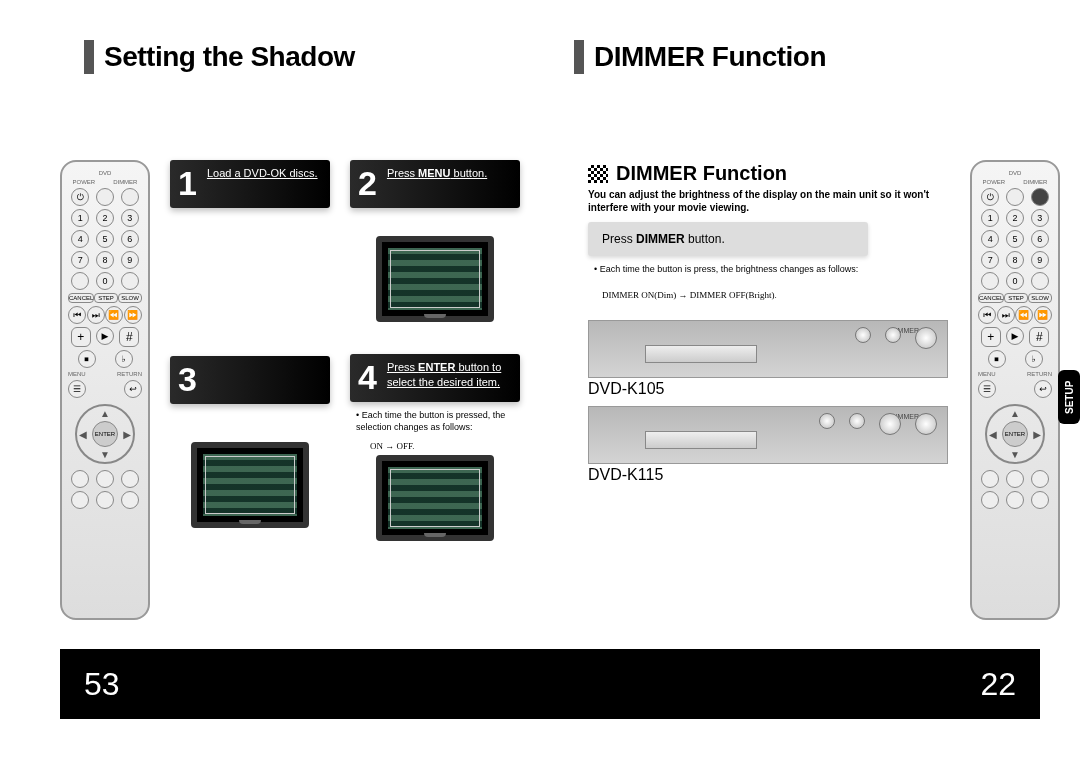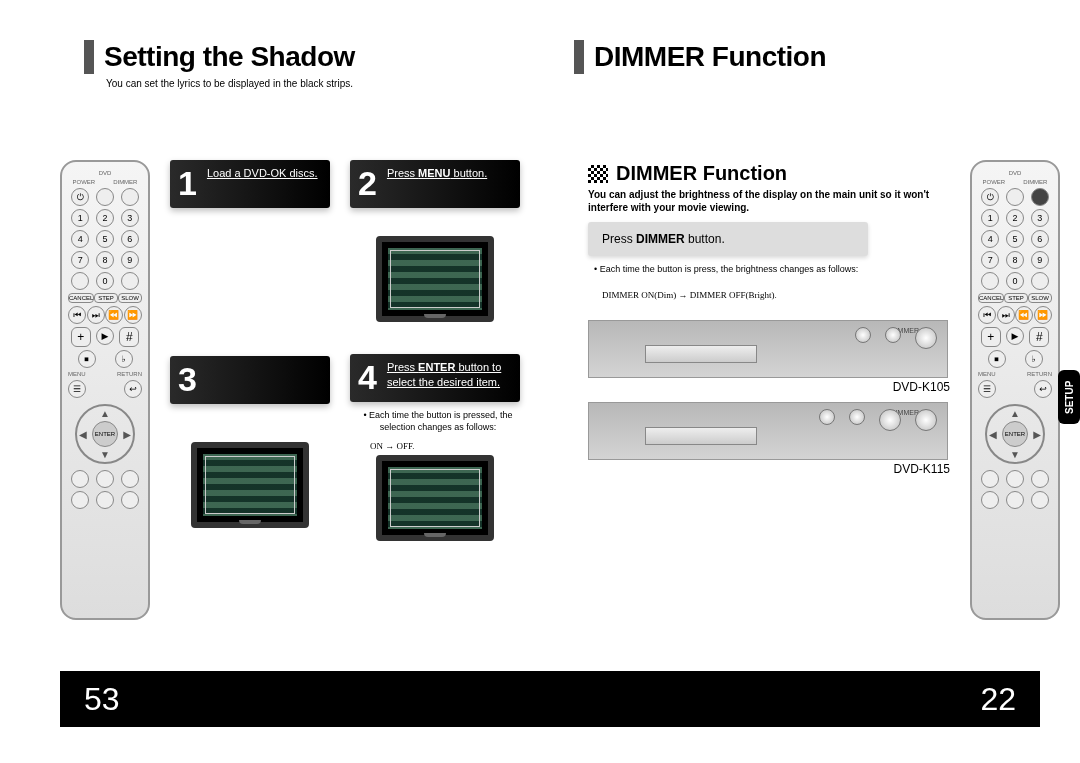--- a/index.html
+++ b/index.html
@@ -26,21 +26,21 @@
   .remote .a-dn { left:50%; bottom:2px; transform:translateX(-50%); }
   .remote .a-lf { top:50%; left:2px; transform:translateY(-50%); }
   .remote .a-rt { top:50%; right:2px; transform:translateY(-50%); }
   .remote .sym { width:20px; height:20px; border:1px solid #888; border-radius:6px; font-size:12px; text-align:center; line-height:18px; background:#eee; }
 
   .steps-col { position:absolute; left:110px; top:120px; width:160px; }
   .steps-col2 { position:absolute; left:290px; top:120px; width:170px; }
   .step-card { background: linear-gradient(90deg,#2a2a2a,#000); color:#fff; display:flex; padding:6px 8px; border-radius:3px; box-shadow:0 3px 6px rgba(0,0,0,.25); margin-bottom:8px; min-height:48px; }
   .step-num { font-size: 34px; font-weight:bold; line-height:1; margin-right:10px; }
   .step-text { font-size: 11px; line-height:1.35;text-decoration:underline; }
-  .note { font-size:9px; margin: 3px 0 8px 6px; line-height:1.3;text-align:center; }
+  .note { font-size:9px; margin: 3px 0 8px 6px; line-height:1.3; }
   .note-serif { font-family: Times, serif; font-size:9px; margin-left:20px; }
 
   .screen { width: 118px; height: 86px; background:#000; border:6px solid #333; border-radius:4px; margin:4px auto 8px; position:relative; }
   .screen::before { content:""; position:absolute; inset:6px; background: repeating-linear-gradient(180deg,#6a8,#6a8 6px,#254 6px,#254 12px); opacity:.6; }
   .screen .inner { position:absolute; inset:8px; border:1px solid #ccc; }
   .screen .esc { position:absolute; bottom:-2px; left:50%; transform:translateX(-50%); width:22px; height:4px; background:#666; border-radius:0 0 6px 6px; }
 
   .sub-heading { display:flex; align-items:center; margin: 82px 0 4px 0; }
   .checker { width:20px; height:18px; background:
      conic-gradient(#000 90deg,#fff 0 180deg,#000 0 270deg,#fff 0);
@@ -49,42 +49,41 @@
   .intro { font-size:10px; font-weight:bold; margin: 2px 0 8px 0; line-height:1.25; }
   .press-bar { background:#ddd; padding:10px 14px; font-size:12px; border-radius:3px; box-shadow:0 2px 4px rgba(0,0,0,.15); width:280px; margin-bottom:8px; }
   .press-bar b { font-weight:bold; }
 
   .player { width:360px; height:58px; background:linear-gradient(180deg,#b8b8b8,#d4d4d4); border:1px solid #999; margin:6px 0 2px; position:relative; }
   .player::after { content:""; position:absolute; left:56px; top:24px; width:110px; height:16px; border:1px solid #888; background:linear-gradient(180deg,#eee,#ccc); }
   .player .tag { position:absolute; font-size:7px; color:#444; top:6px; }
   .knobs { position:absolute; right:10px; top:6px; display:flex; gap:14px; }
   .knob { width:22px; height:22px; border:1px solid #777; border-radius:50%; background:radial-gradient(#fff,#bbb); }
   .knob-small { width:16px; height:16px; }
-  .model-label { text-align:right; font-size:12px; margin:2px 0 8px; }
+  .model-label { text-align:left; font-size:16px; margin:2px 0 8px; }
 
   .side-tab { position:absolute; right:0; top:370px; width:22px; height:54px; background:#000; color:#fff; font-size:10px; font-weight:bold; display:flex; align-items:center; justify-content:center; writing-mode:vertical-lr; transform: rotate(180deg); border-radius:6px; }
 
-  .footer { position:absolute; left:60px; right:40px; bottom:36px; height:56px; background:#000; display:flex; justify-content:space-between; align-items:center; padding:0 24px; color:#fff; font-size:32px; }
+  .footer { position:absolute; left:60px; right:40px; bottom:44px; height:70px; background:#000; display:flex; justify-content:space-between; align-items:center; padding:0 24px; color:#fff; font-size:32px; }
   .dimmer-col-right { position:absolute; right:90px; top:40px; width:362px; }
 
   .mini-note { font-size:9px; margin:2px 0 0 6px; }
   .tri { font-size:8px; }
 </style>
 </head>
 <body>
 
 <div class="page">
   <div class="spread">
 
     <div class="left-half">
       <div class="heading">
         <div class="heading-bar"></div>
         <h1>Setting the Shadow</h1>
       </div>
-      <div class="subtext">You can set the lyrics to be displayed in the black strips.</div>
 
       <div class="remote remote-left">
         <div class="tiny">DVD</div>
         <div class="row">
           <div class="tiny">POWER</div>
           <div class="tiny"></div>
           <div class="tiny">DIMMER</div>
         </div>
         <div class="row">
             <div class="btn">⏻</div>

